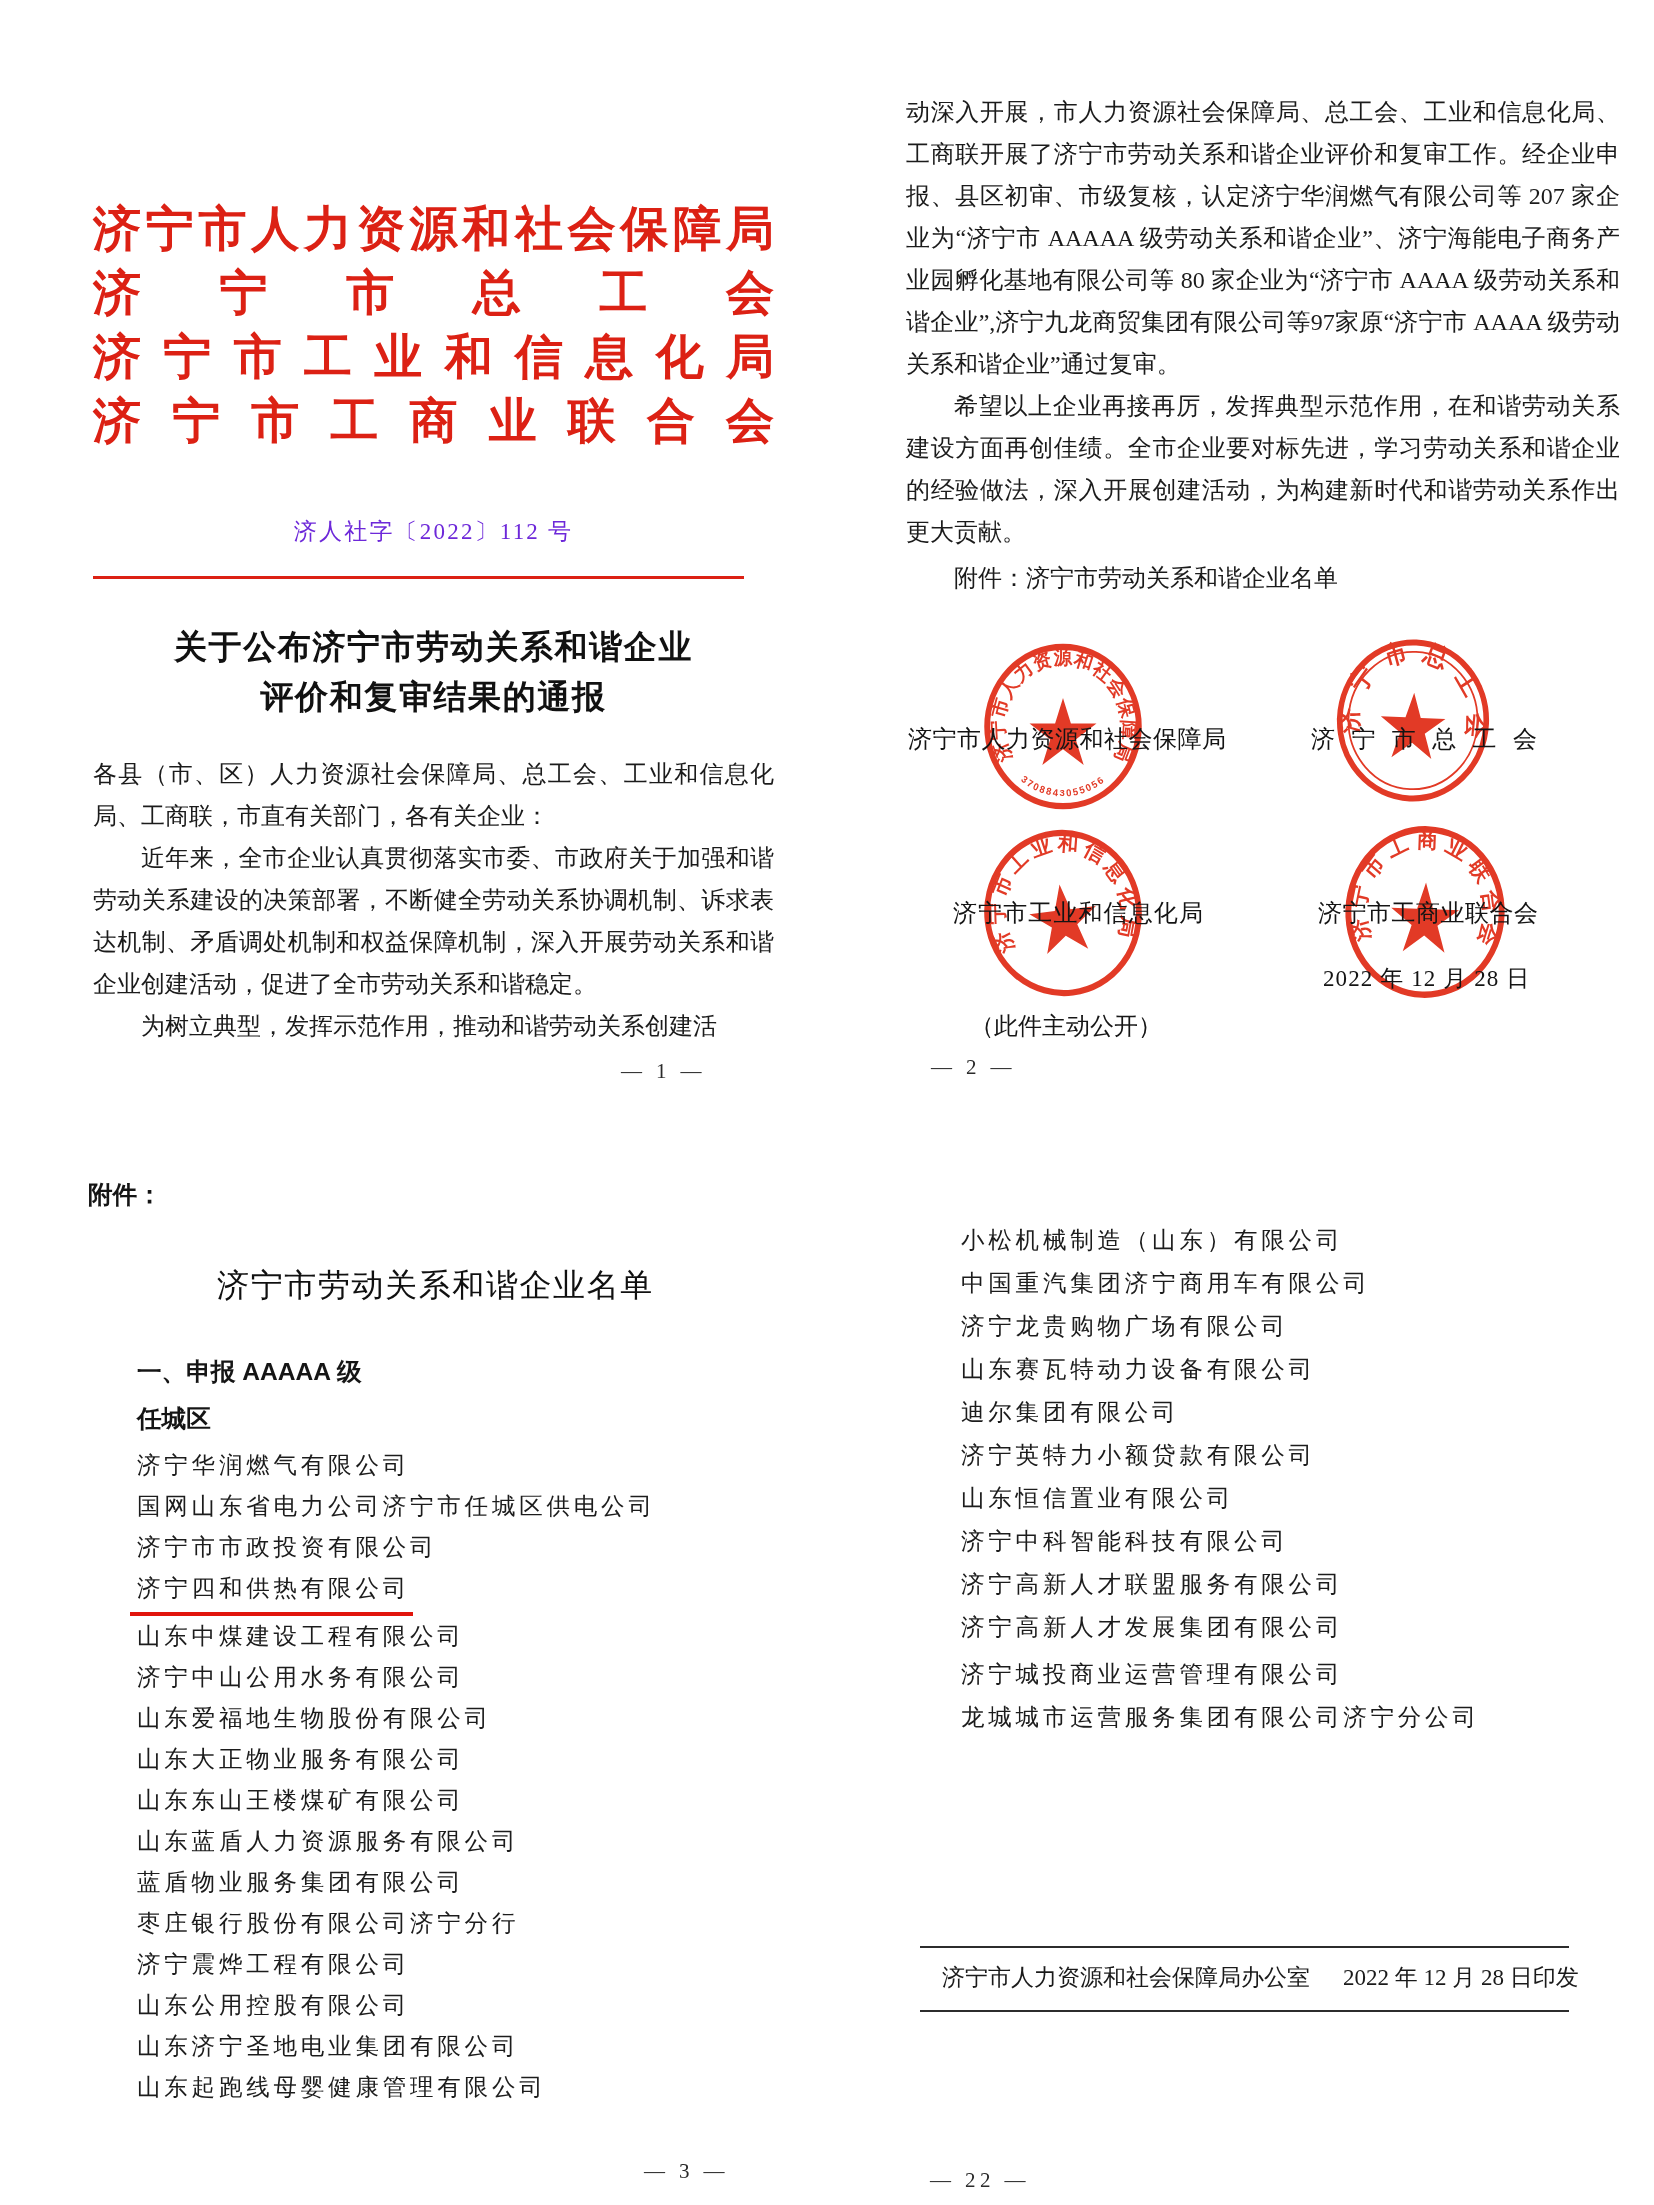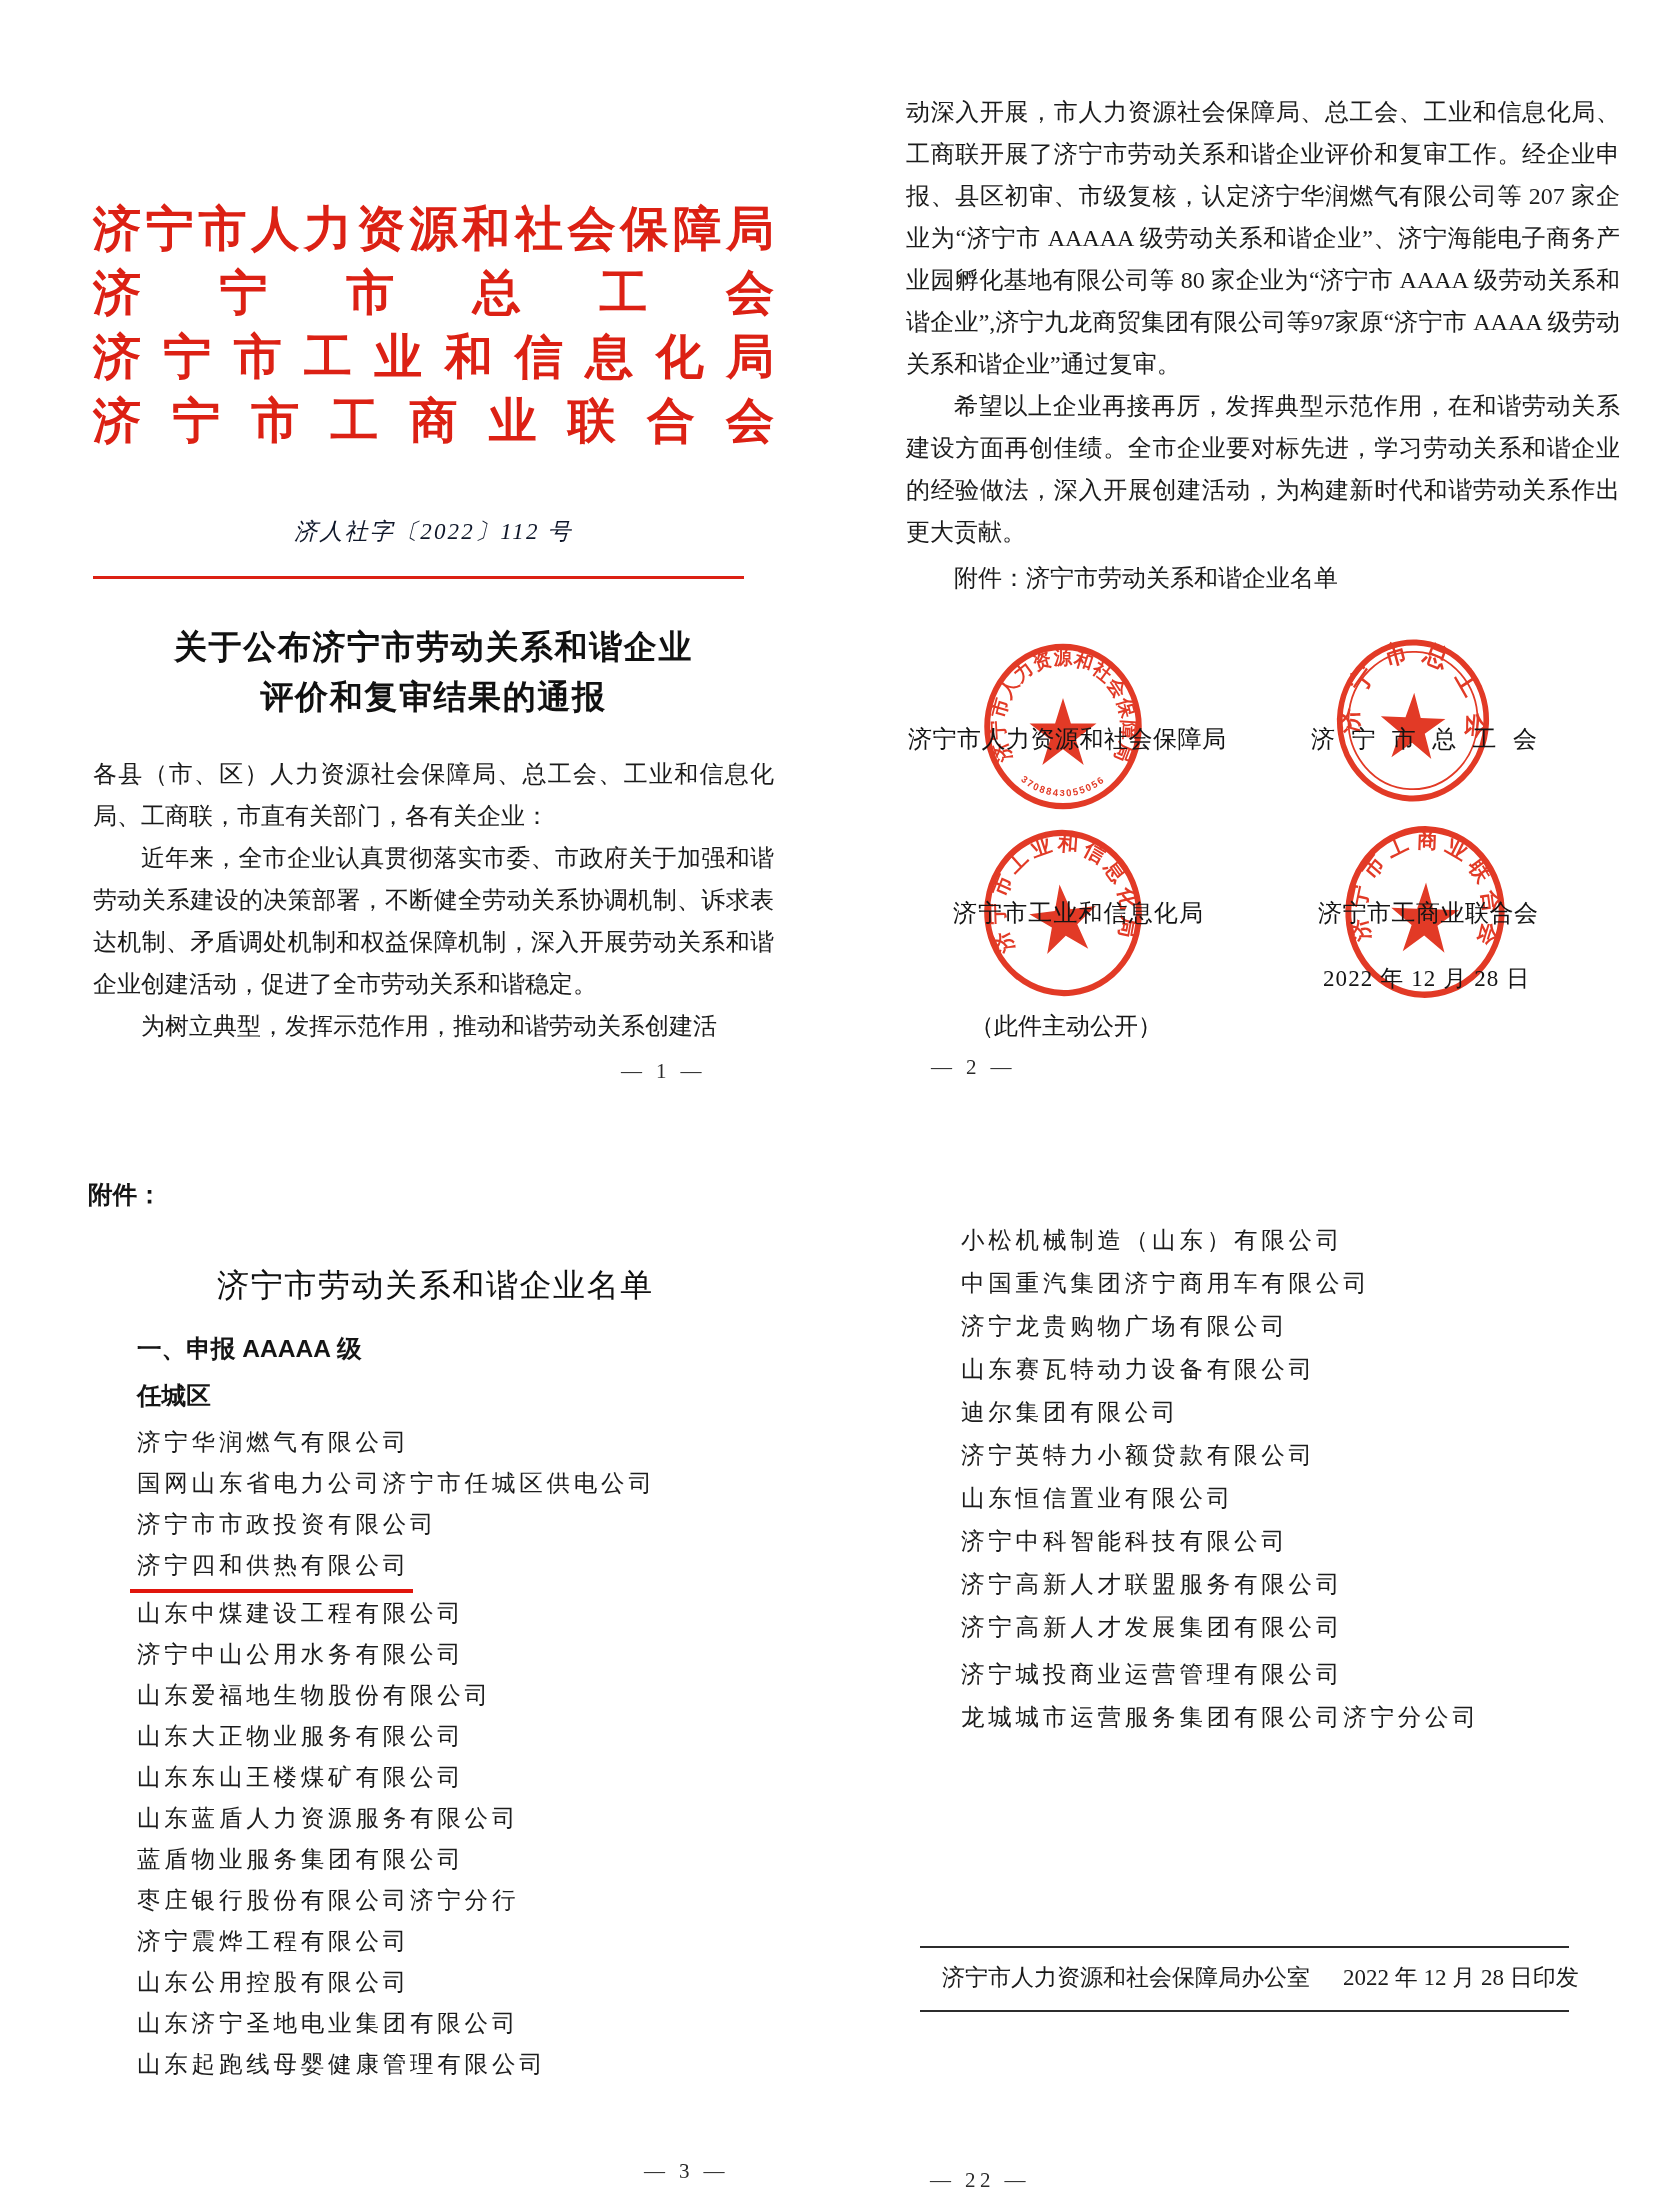--- a/index.html
+++ b/index.html
@@ -28,22 +28,21 @@
     line-height:64px;
     text-align:justify;
     text-align-last:justify;
     white-space:nowrap;
   }
   .doc-number{
     margin-top:63px;
     text-align:center;
     font-size:23px;
     letter-spacing:2.2px;
-    color:#0f172a;
-    font-style:italic;
+    color:#6d28d9;
   }
   .red-rule{
     margin-top:28.5px;
     width:651px;
     height:3.8px;
     background:var(--red);
   }
   .doc-title{
     margin-top:43px;
     text-align:center;
@@ -120,21 +119,21 @@
   }
   .list-title{
     margin-top:53px;
     text-align:center;
     font-weight:400;
     font-size:32px;
     letter-spacing:1.6px;
     color:#101010;
   }
   .section-heading{
-    margin-top:24px;
+    margin-top:47px;
     padding-left:49px;
     font-family:"Liberation Sans", sans-serif;
     font-weight:700;
     font-size:24.6px;
     color:#151515;
   }
   .district-heading{
     margin-top:14.2px;
     padding-left:49px;
     font-family:"Liberation Sans", sans-serif;

